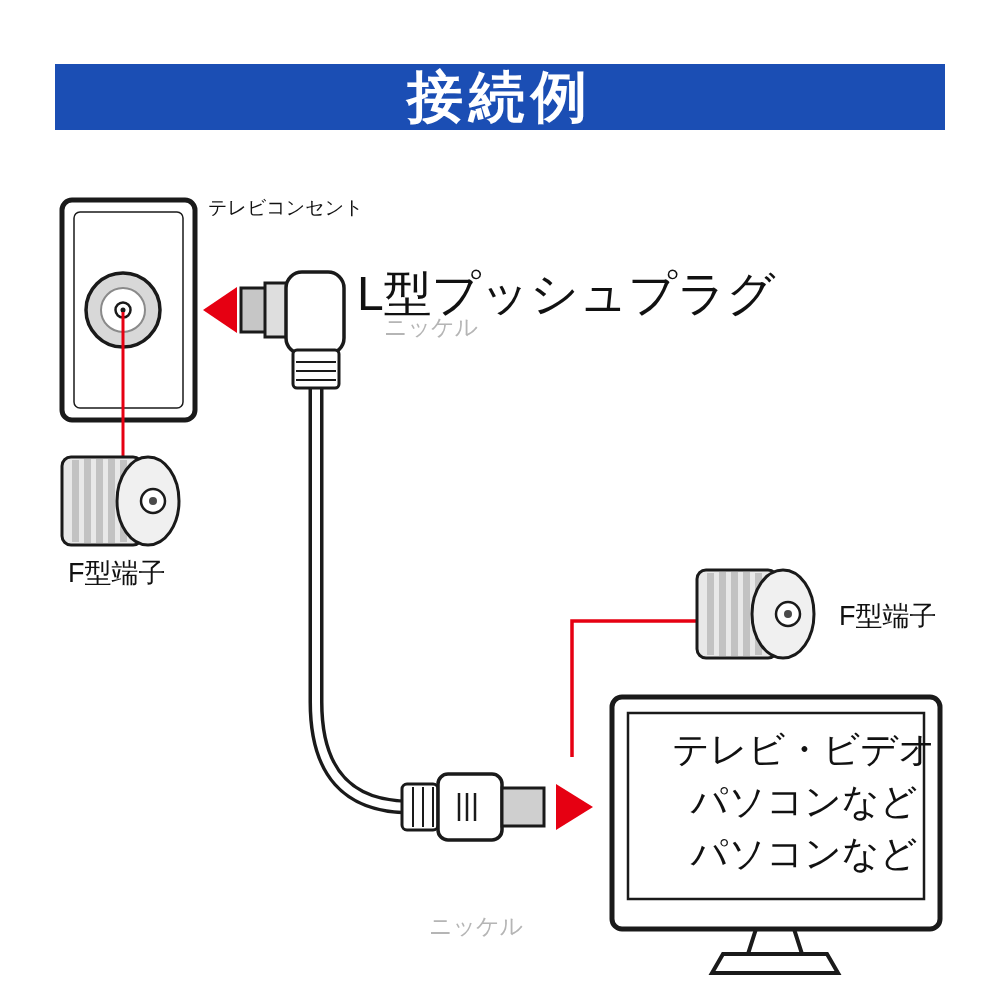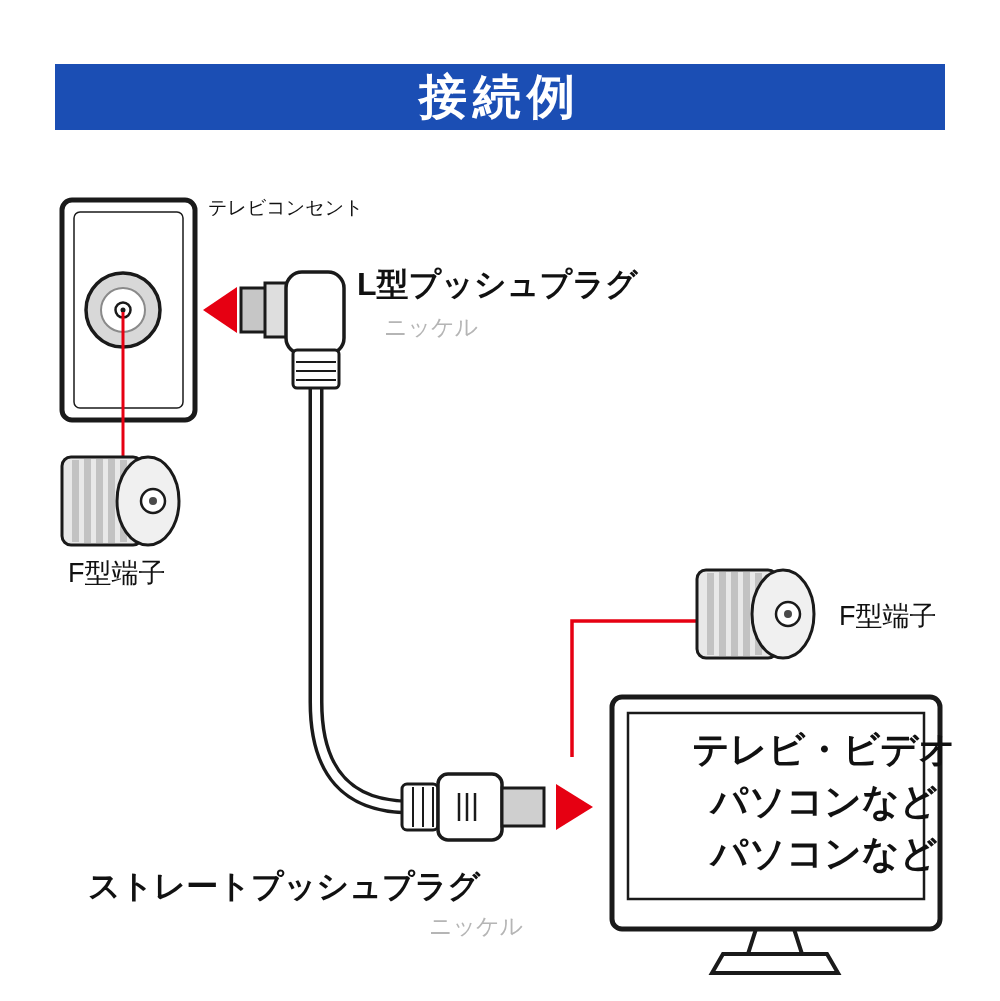--- a/index.html
+++ b/index.html
@@ -5,30 +5,30 @@
   html,body{margin:0;padding:0;background:#fff;}
   .page{
     position:relative;width:1000px;height:1001px;background:#fff;overflow:hidden;
     font-family:"Liberation Sans","DejaVu Sans",sans-serif;
   }
   .banner{
     position:absolute;left:55px;top:64px;width:890px;height:66px;
     background:#1b4eb4;display:flex;align-items:center;justify-content:center;
   }
   .banner-title{
-    color:#ffffff;font-size:48px;font-weight:700;letter-spacing:6px;line-height:1;
+    color:#ffffff;font-size:56px;font-weight:700;letter-spacing:6px;line-height:1;
   }
   svg.art{position:absolute;left:0;top:0;z-index:1;}
   .label{position:absolute;z-index:2;color:#111;white-space:nowrap;line-height:1.15;}
-  .label.heading{font-size:32px;font-weight:700;}
+  .label.heading{font-size:48px;font-weight:400;}
   .label.sub{font-size:23px;color:#b5b5b5;}
   .label.plain{font-size:19px;}
   .device-text{
     position:absolute;z-index:2;left:630px;top:724px;width:348px;
-    text-align:center;font-size:37px;font-weight:700;color:#111;line-height:52px;padding-left:20px;
+    text-align:center;font-size:37px;font-weight:400;color:#111;line-height:52px;
   }
 </style>
 </head>
 <body>
 
 <div class="page">
 
   <div class="banner">
     <span class="banner-title">接続例</span>
   </div>
@@ -104,21 +104,20 @@
   </svg>
 
   <div class="label plain" style="left:208px;top:197px;">テレビコンセント</div>
 
   <div class="label heading" style="left:357px;top:266px;">L型プッシュプラグ</div>
   <div class="label sub" style="left:384px;top:314px;">ニッケル</div>
 
   <div class="label plain" style="left:68px;top:558px;font-size:27px;">F型端子</div>
   <div class="label plain" style="left:839px;top:601px;font-size:27px;">F型端子</div>
 
-  <div class="label heading" style="left:88px;top:868px;">ストレートプッシュプラグ</div>
   <div class="label sub" style="left:429px;top:913px;">ニッケル</div>
 
   <div class="device-text">
     <div>テレビ・ビデオ</div>
     <div>パソコンなど</div>
     <div>パソコンなど</div>
   </div>
 
 </div>
 

